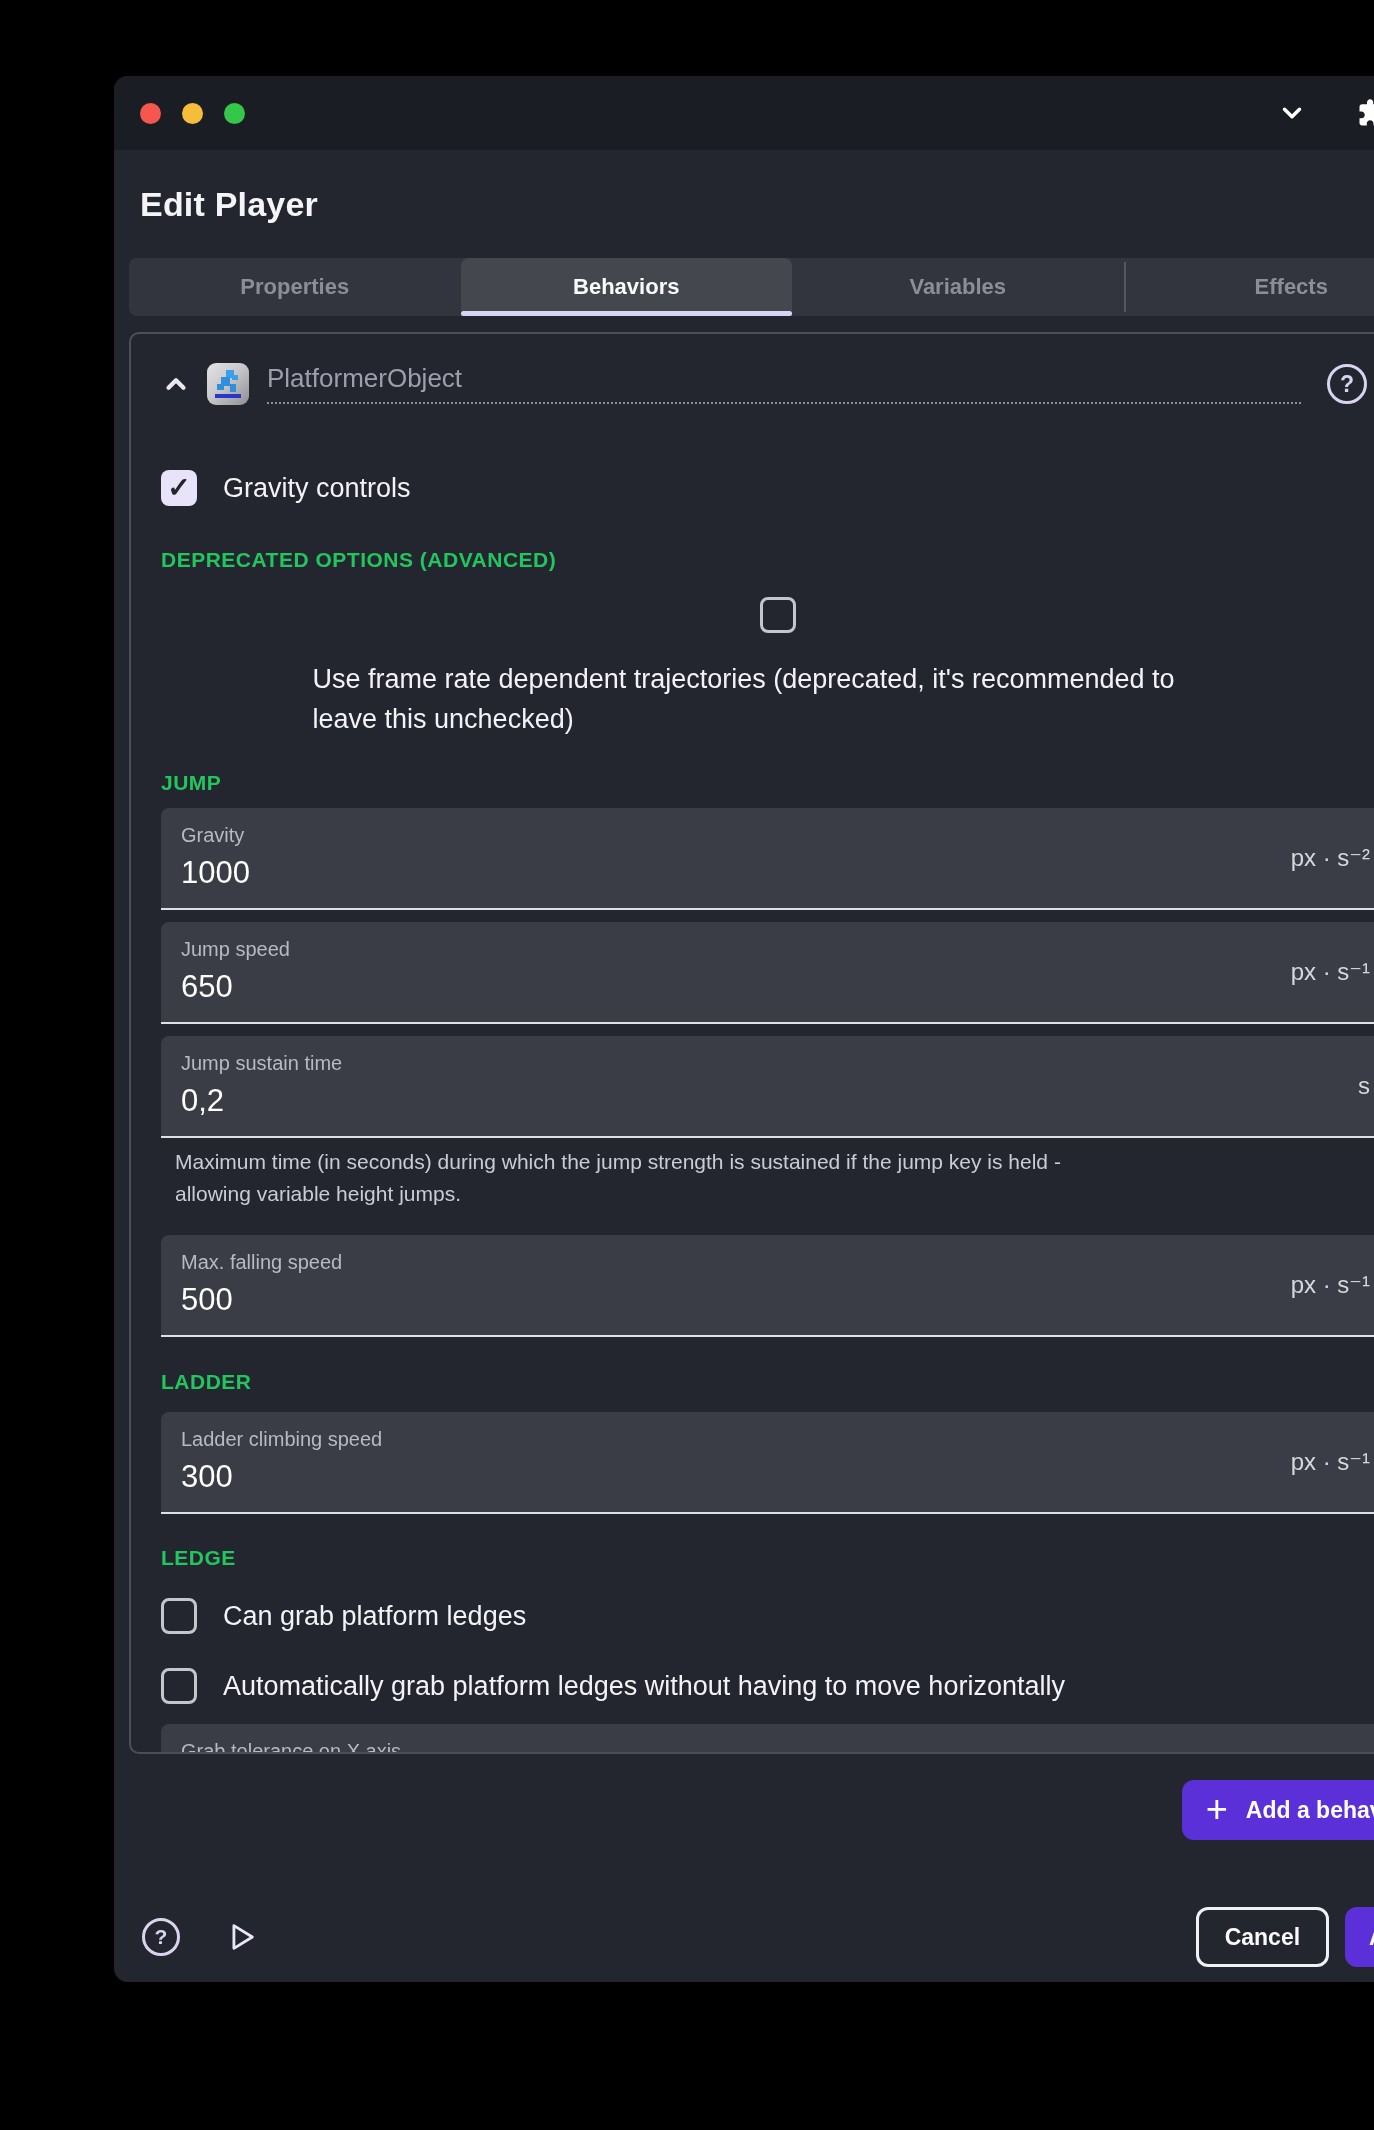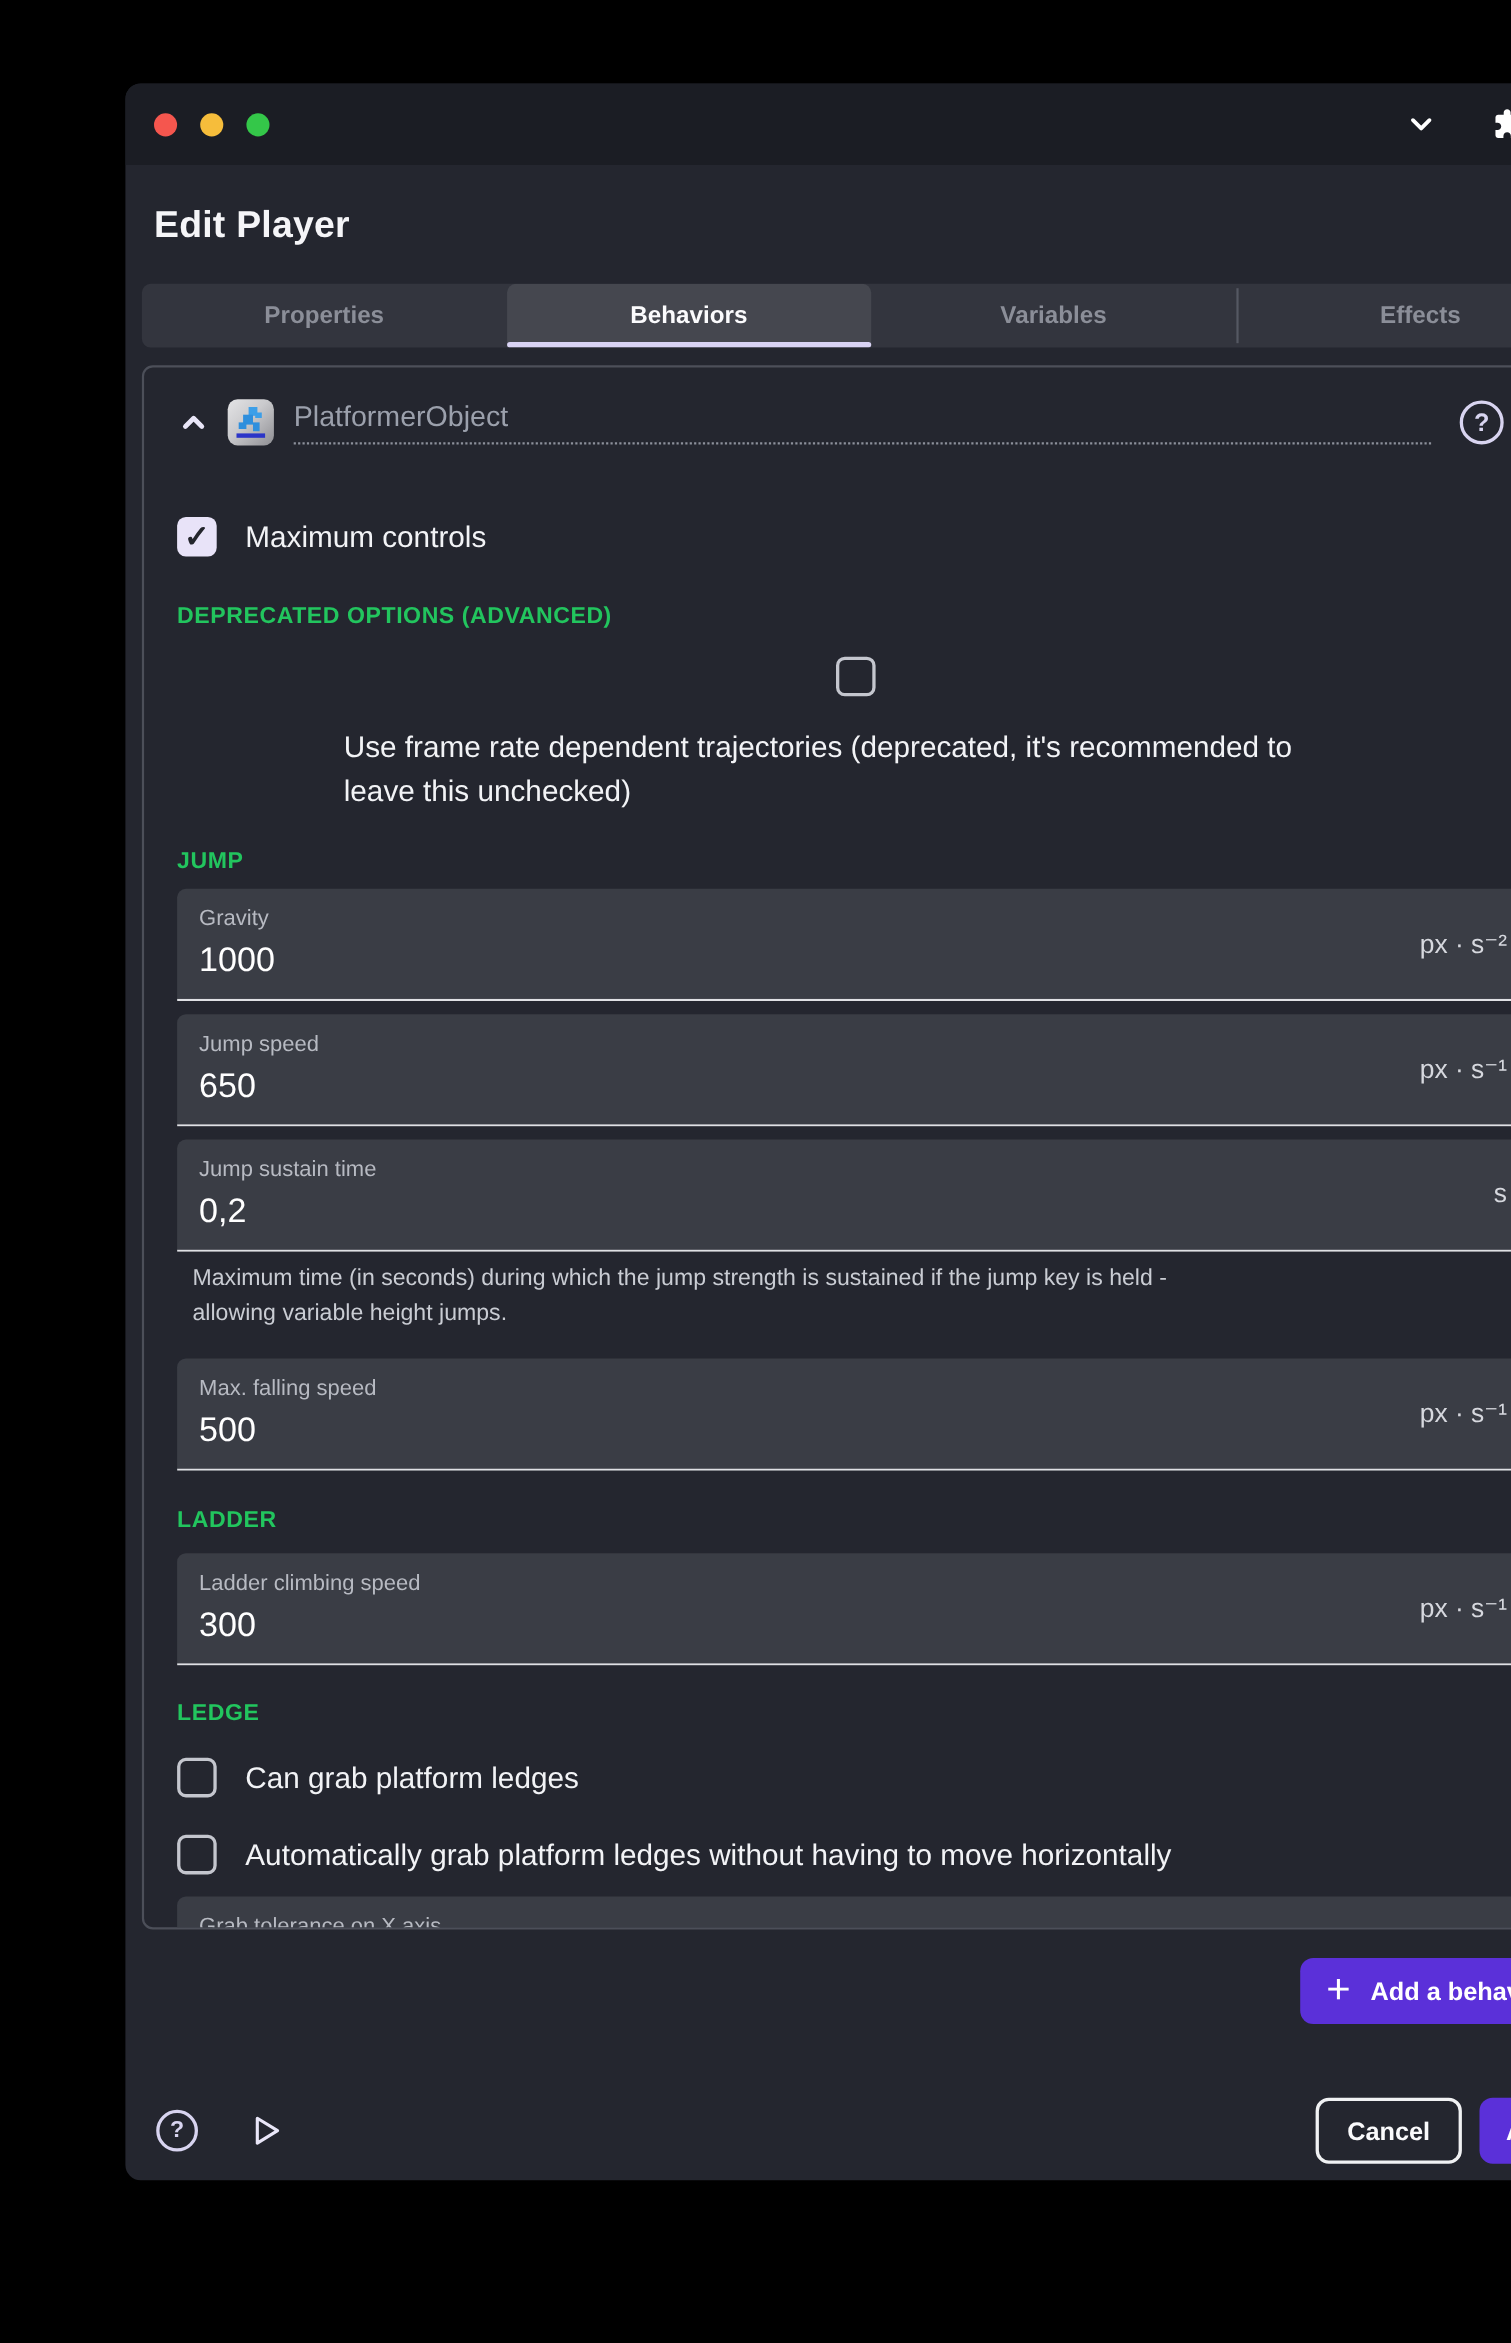--- a/index.html
+++ b/index.html
@@ -174,21 +174,21 @@
         <span class="dot"></span>
           <span class="dot"></span>
           <span class="dot"></span>
       </button>
     </div>
 
     <div class="checkbox-row row-default">
       <button class="checkbox checked">
           <span class="check">✓</span>
         </button>
-      <span class="cb-label">Maximum controls</span>
+      <span class="cb-label">Gravity controls</span>
     </div>
 
     <div class="section-heading h-deprecated">DEPRECATED OPTIONS (ADVANCED)</div>
 
     <div class="checkbox-row row-framerate">
       <button class="checkbox"></button>
       <span class="cb-label">Use frame rate dependent trajectories (deprecated, it's recommended to leave this unchecked)</span>
     </div>
 
     <div class="section-heading h-jump">JUMP</div>

